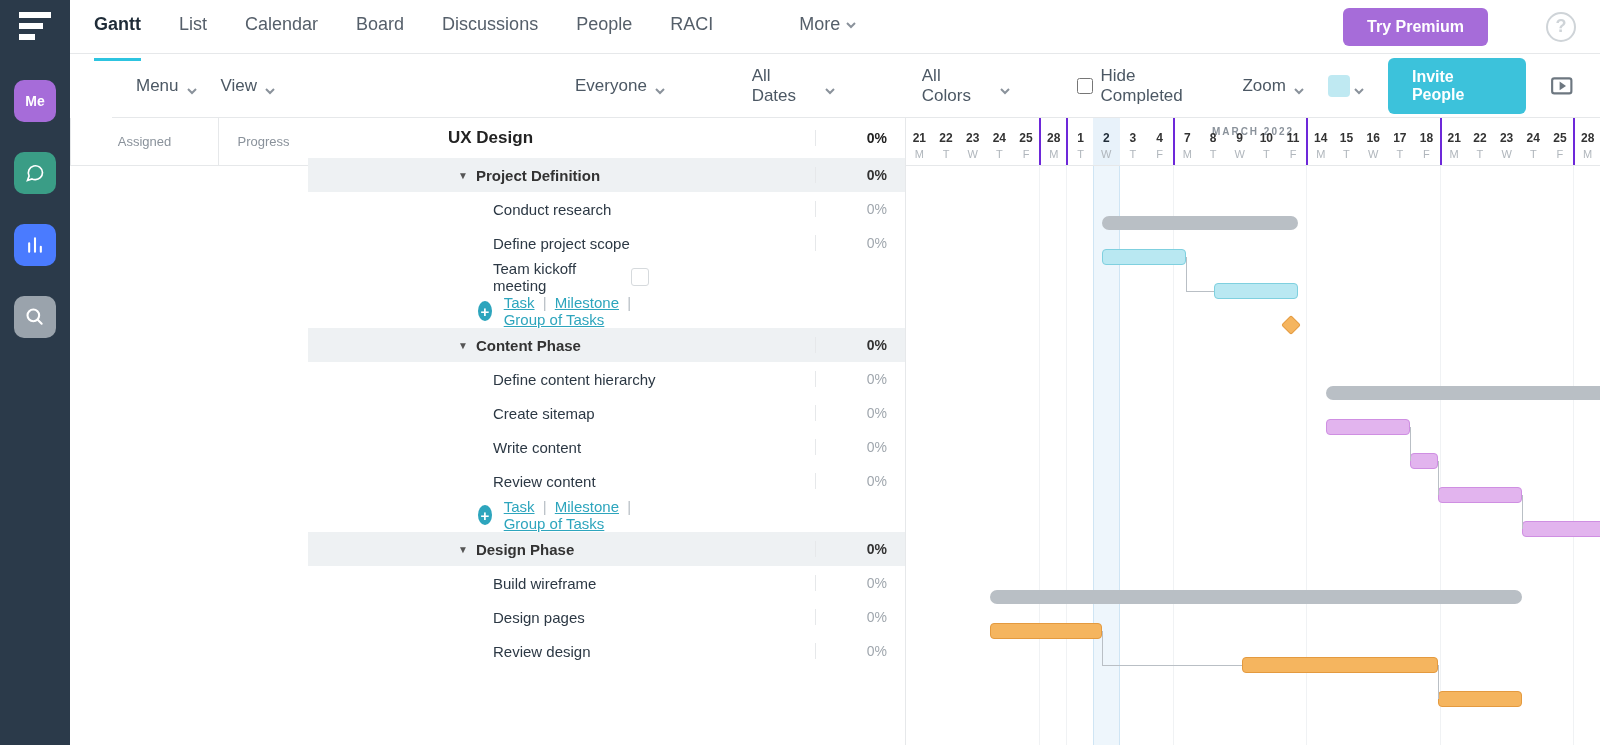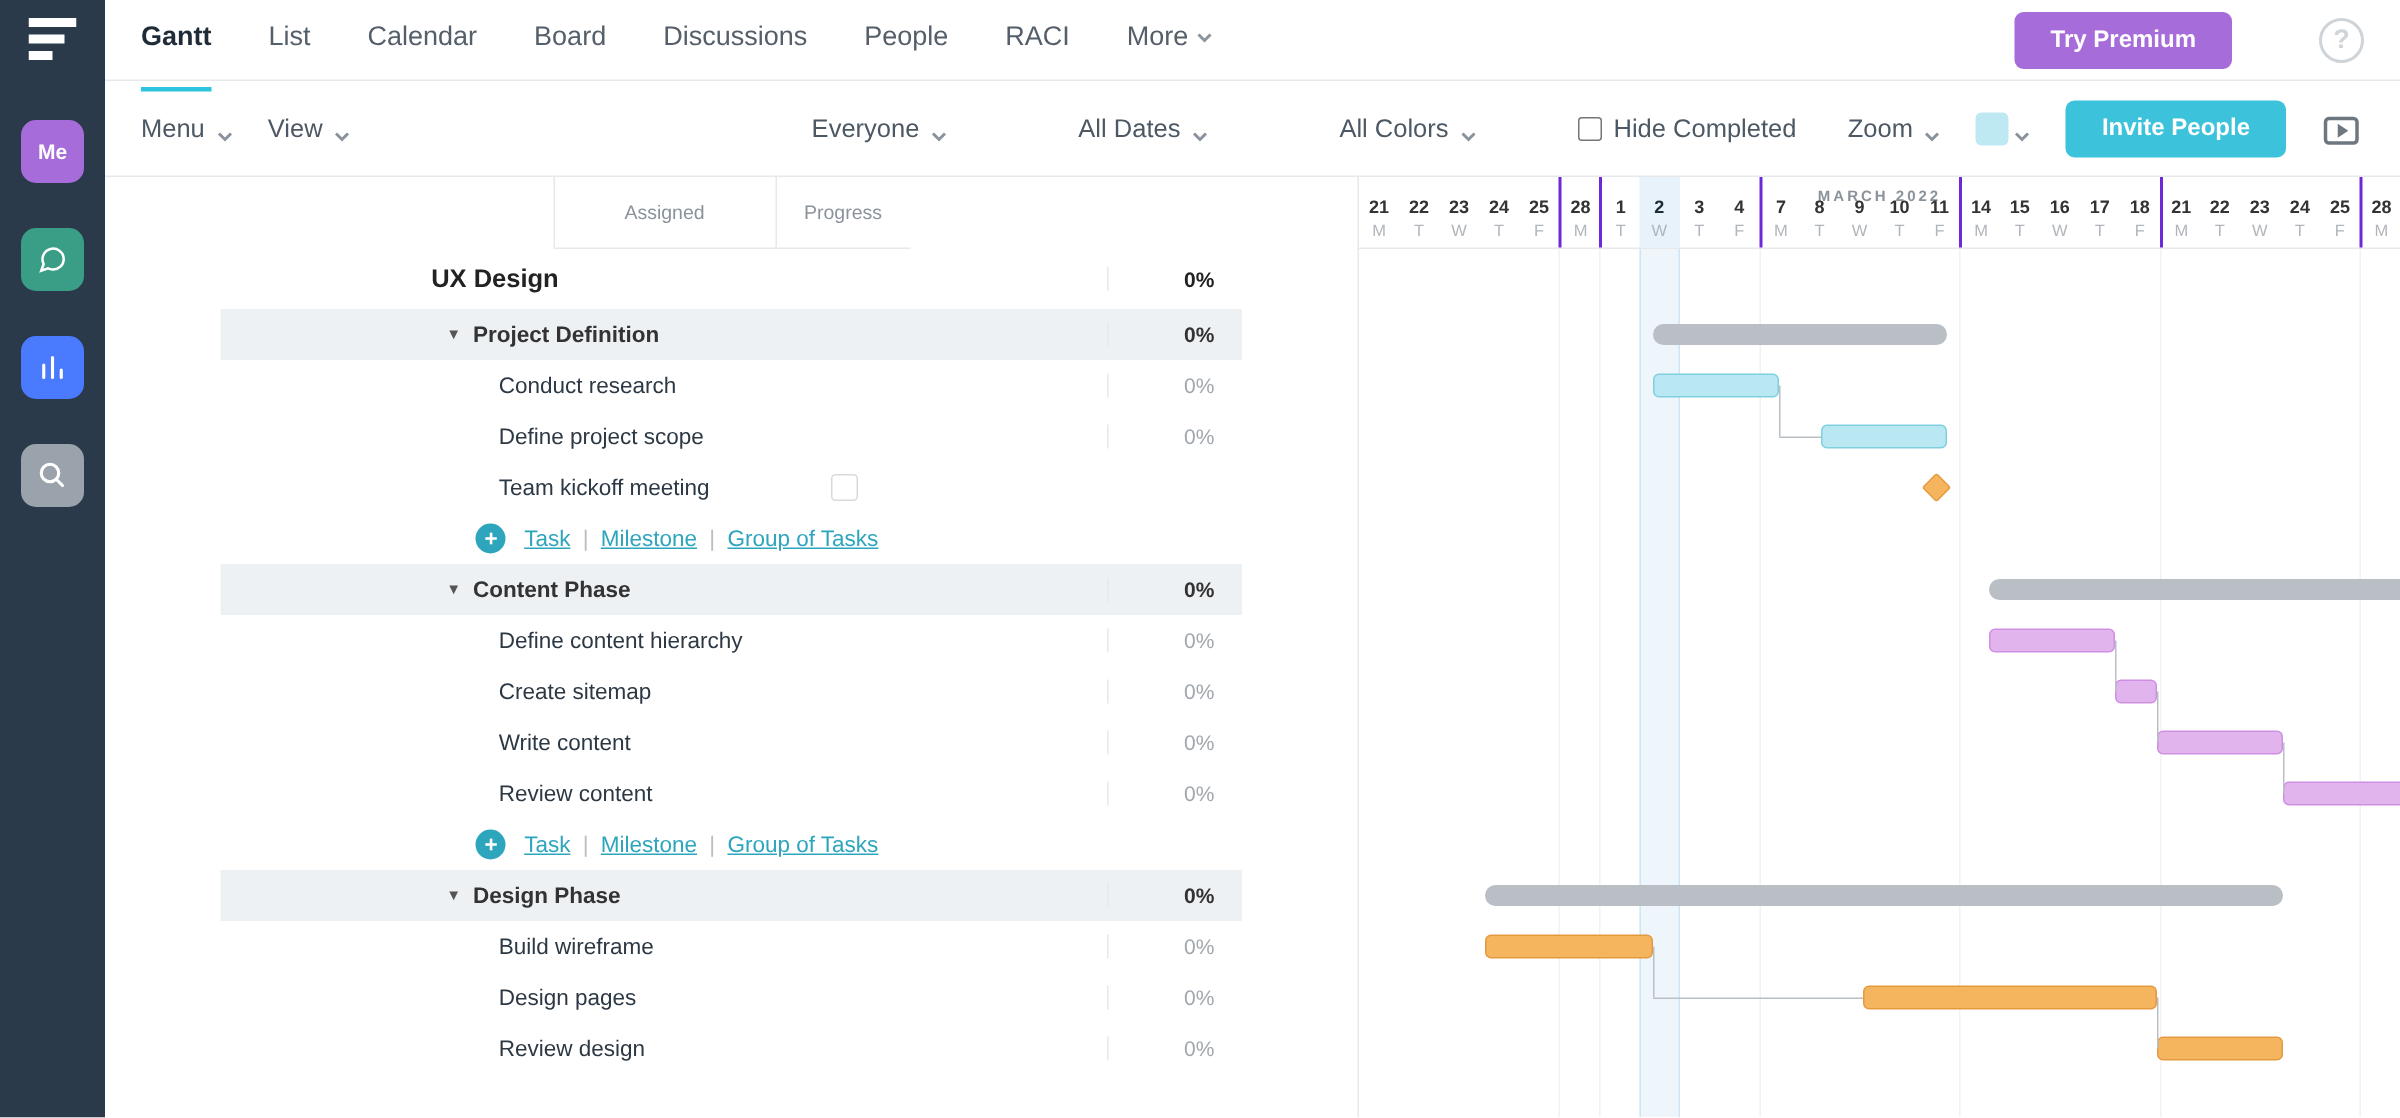--- a/index.html
+++ b/index.html
@@ -18,43 +18,43 @@
 .rail-search { background: #9aa3ac; }
 
 
 .main { flex: 1; display: flex; flex-direction: column; min-width: 0; }
 
 
 .top-nav { display: flex; align-items: center; height: 54px; border-bottom: 1px solid #e6e8ea; padding: 0 24px; gap: 38px; }
 .top-nav a { color: #555f6a; font-size: 18px; font-weight: 500; text-decoration: none; position: relative; padding-bottom: 4px; }
 .top-nav a.active { color: #1f2c38; font-weight: 700; }
 .top-nav a.active::after { content:''; position:absolute; left:0; right:0; bottom:-22px; height:3px; background:#2dc4e0; }
-.top-nav .more { display:flex; align-items:flex-start; gap:6px; }
+.top-nav .more { display:flex; align-items:flex-start; gap:6px;margin-left:48px; }
 .spacer { flex: 1; }
 .btn-premium { background:#a66cd9; color:#fff; border-radius:6px; padding:10px 24px; font-size:16px; font-weight:600; }
 .help-circle { width:30px; height:30px; border:2px solid #cfd4d8; border-radius:50%; display:flex; align-items:center; justify-content:center; color:#cfd4d8; font-weight:700; font-size:18px; margin-left:20px; }
 
 
-.toolbar { display:flex; align-items:center; height:64px; border-bottom:1px solid #e6e8ea; padding:0 24px; gap:24px; color:#4c5864; font-size:17px; }
+.toolbar { display:flex; align-items:center; height:64px; border-bottom:1px solid #e6e8ea; padding:0 24px; gap:24px; color:#4c5864; font-size:17px;margin-left:42px; }
 .tb-item { display:flex; align-items:center; gap:8px; }
 .tb-gap { width:260px; }
 .tb-right { display:flex; align-items:center; gap:24px; margin-left:auto; }
 .hide-completed { display:flex; align-items:center; gap:8px; }
 .hide-completed input { width:16px; height:16px; }
 .zoom-swatch { width:22px; height:22px; background:#bfe9f2; border-radius:4px; }
 .btn-invite { background:#3cc2db; color:#fff; border-radius:6px; padding:10px 24px; font-size:16px; font-weight:600; }
 .tb-play { width:28px; height:28px; color:#6d7780; }
 
 .chev { width:10px; height:10px; display:inline-block; }
 .chev svg { width:10px; height:10px; }
 .chev svg path { stroke:#8a929b; stroke-width:2; fill:none; }
 
 
 .body { flex:1; display:flex; min-height:0; }
-.tasks { width:836px; flex-shrink:0; border-right:1px solid #e6e8ea; display:flex; flex-direction:column;align-items:center; }
+.tasks { width:836px; flex-shrink:0; border-right:1px solid #e6e8ea; display:flex; flex-direction:row; }
 .gantt { flex:1; position:relative; overflow:hidden; }
 
 
 .tasks-header { display:flex; height:48px; border-bottom:1px solid #e6e8ea; font-size:13px; color:#8a929b; }
 .th-spacer { flex:1; }
 .th-assigned { width:148px; display:flex; align-items:center; justify-content:center; border-left:1px solid #e6e8ea; }
 .th-progress { width:90px; display:flex; align-items:center; justify-content:center; border-left:1px solid #e6e8ea; }
 
 .task-row { display:flex; align-items:center; height:34px; font-size:15px; }
 .task-row .r-name { flex:1; display:flex; align-items:center; }

